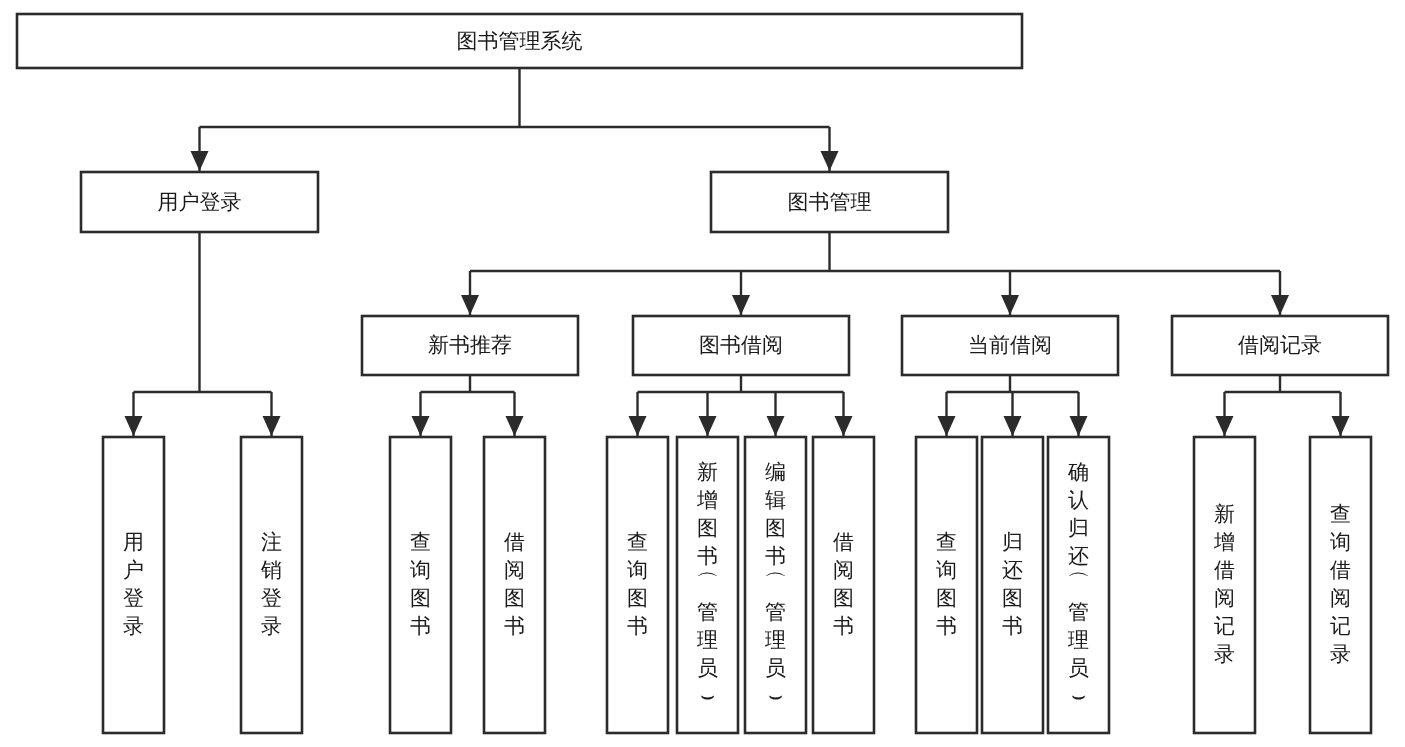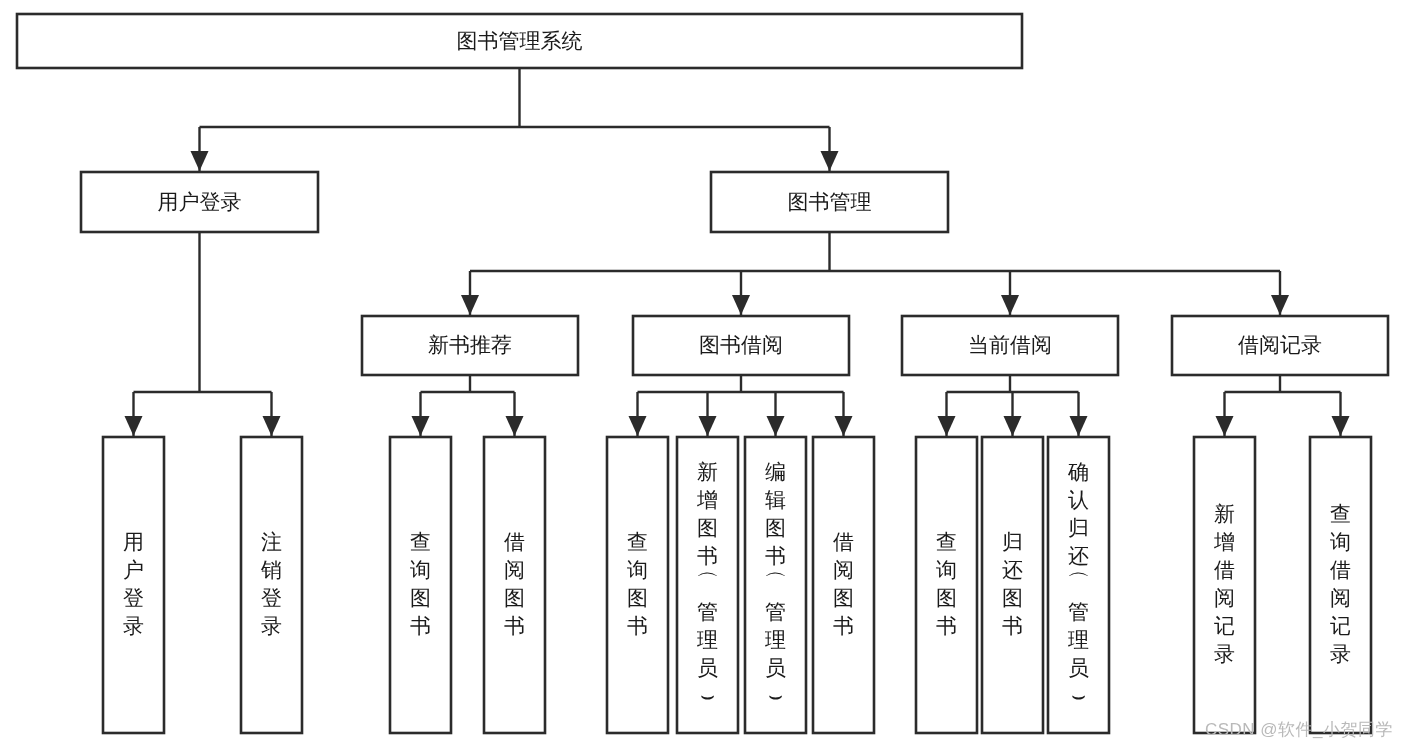--- a/index.html
+++ b/index.html
@@ -202,14 +202,13 @@
         <g>
           <rect x="1194" y="437" width="61" height="296" class="node-rect"></rect>
           <text x="1224.5" y="0" class="node-label-v"><tspan x="1224.5" y="521">新</tspan><tspan x="1224.5" y="549">增</tspan><tspan x="1224.5" y="577">借</tspan><tspan x="1224.5" y="605">阅</tspan><tspan x="1224.5" y="633">记</tspan><tspan x="1224.5" y="661">录</tspan></text>
         </g>
         <g>
           <rect x="1310" y="437" width="61" height="296" class="node-rect"></rect>
           <text x="1340.5" y="0" class="node-label-v"><tspan x="1340.5" y="521">查</tspan><tspan x="1340.5" y="549">询</tspan><tspan x="1340.5" y="577">借</tspan><tspan x="1340.5" y="605">阅</tspan><tspan x="1340.5" y="633">记</tspan><tspan x="1340.5" y="661">录</tspan></text>
         </g>
       </g>
   </svg>
-  <div class="watermark">CSDN @软件_小贺同学</div>
 </div>
 
 </body></html>

